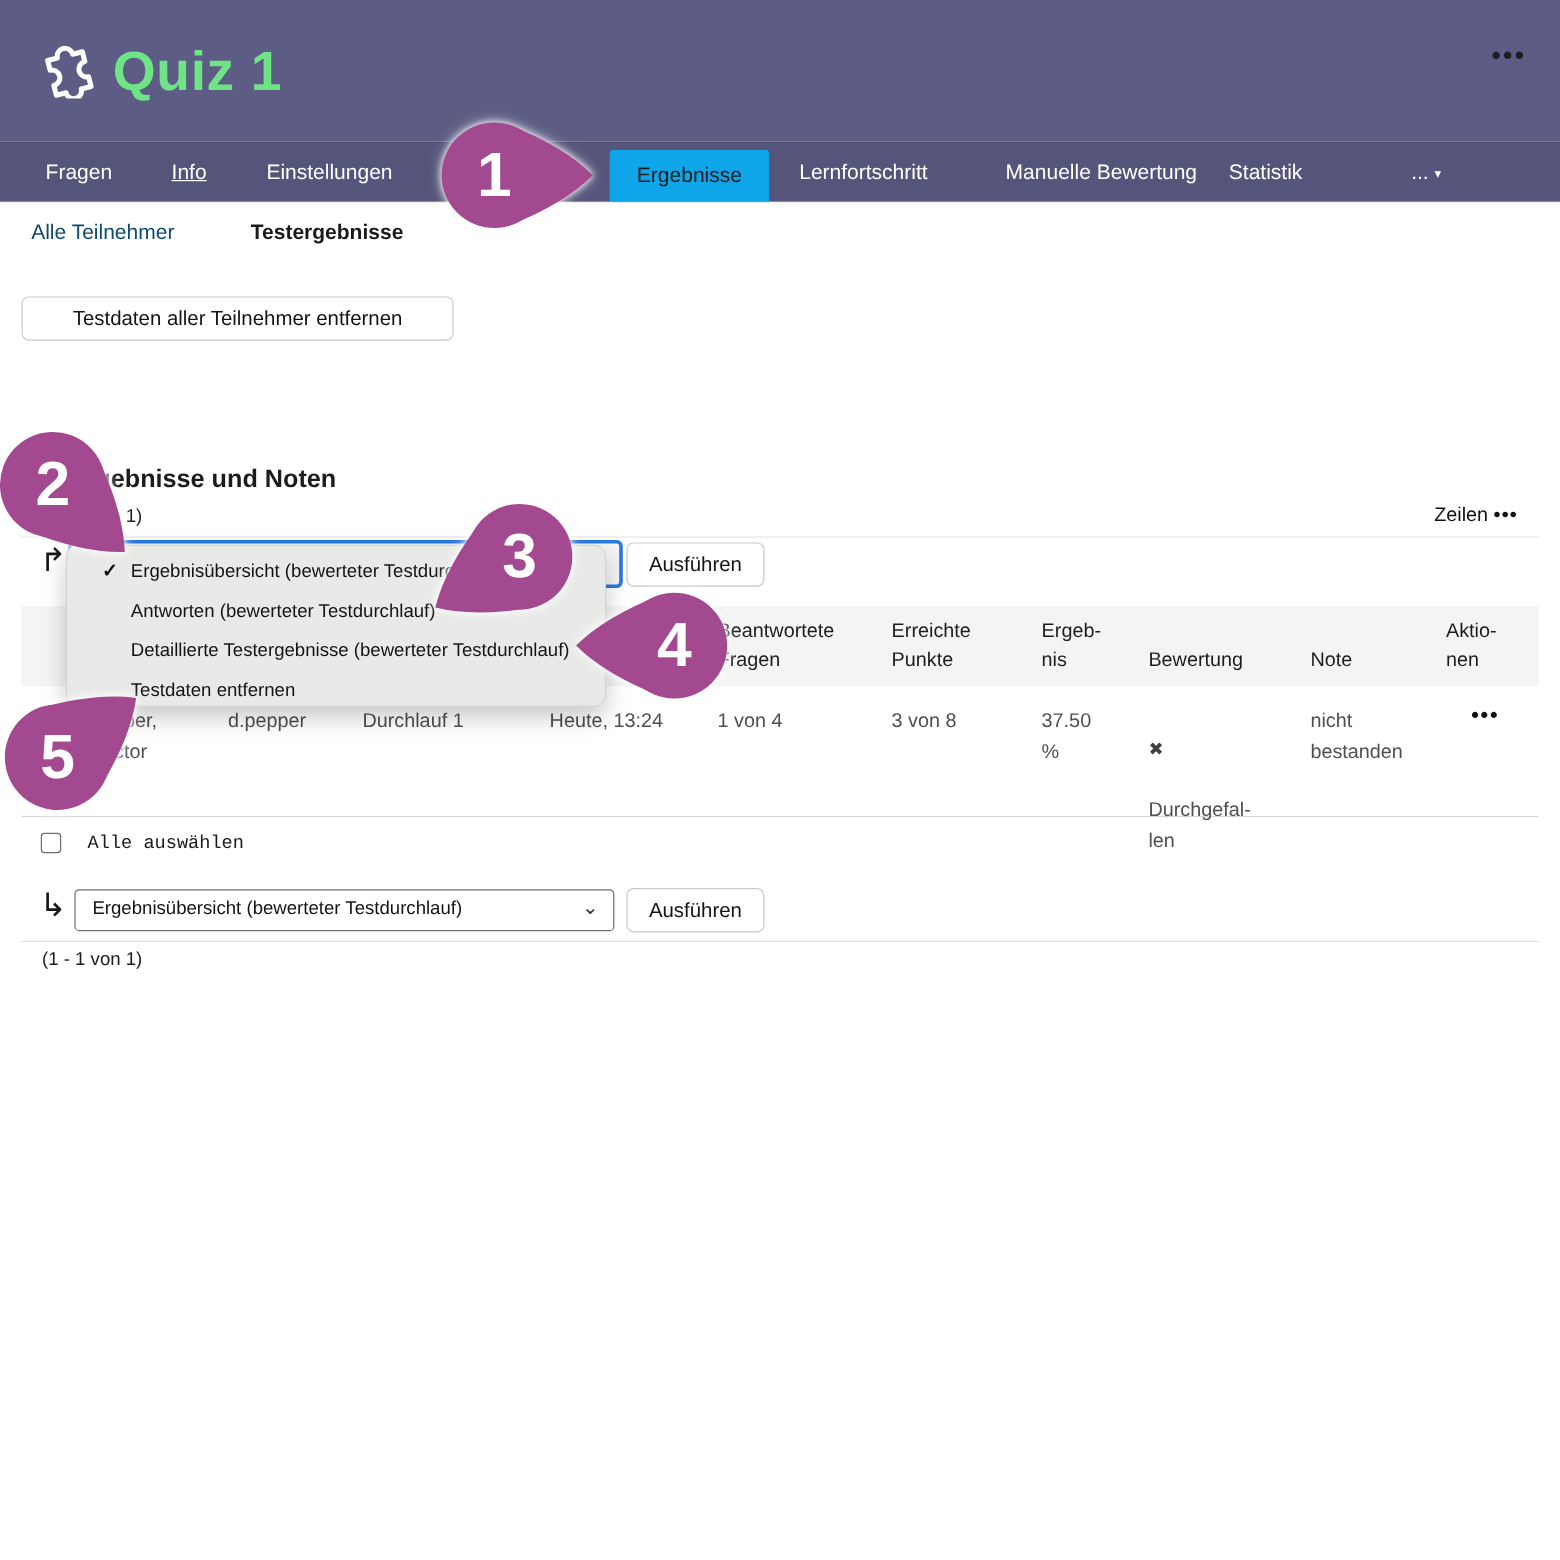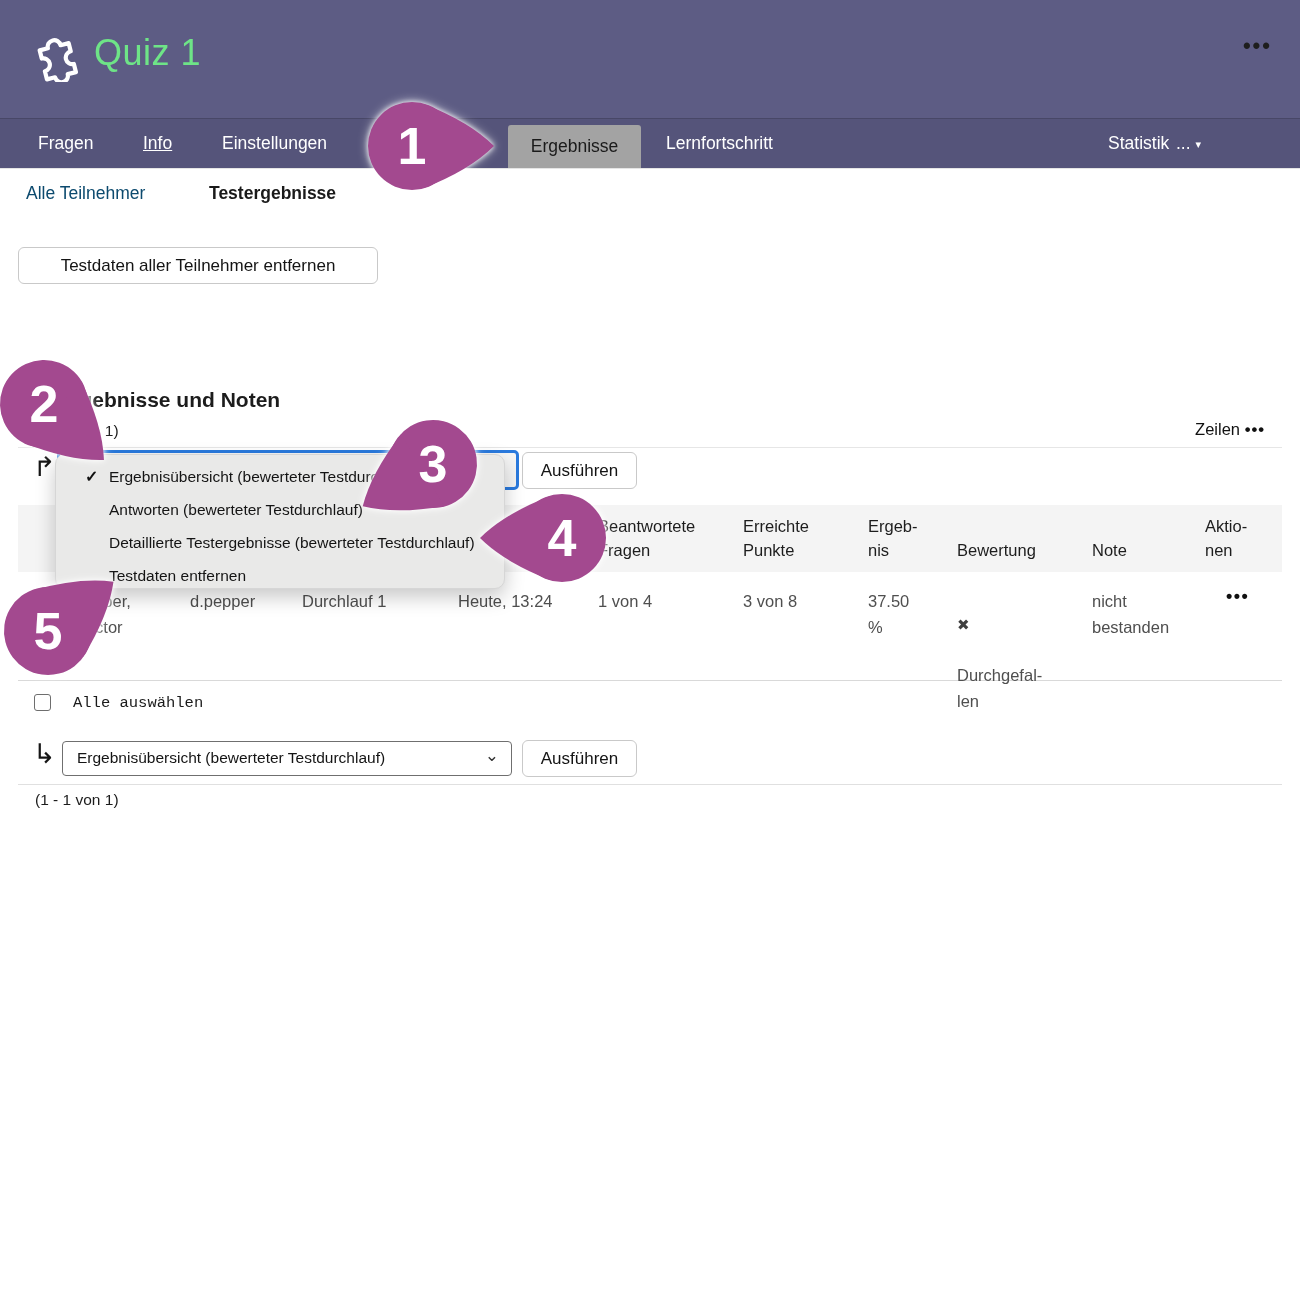--- a/index.html
+++ b/index.html
@@ -2,34 +2,34 @@
 <html><head>
 <meta charset="utf-8">
 <style>
   * { margin:0; padding:0; box-sizing:border-box; }
   body { font-family:"Liberation Sans", sans-serif; background:#fff; }
   .page { position:relative; width:1300px; height:1300px; background:#fff; overflow:hidden; }
 
   
   .appbar { position:absolute; left:0; top:0; width:1300px; height:118px; background:#5d5c84; }
   .app-icon { position:absolute; left:28px; top:26px; width:56px; height:56px; color:#fff; }
-  .app-title { position:absolute; left:94px; top:32px; font-size:36px; font-weight:400; color:#6ee487; letter-spacing:0.5px; }
+  .app-title { position:absolute; left:94px; top:32px; font-size:46px; font-weight:700; color:#6ee487; letter-spacing:0.5px; }
   .appbar-dots { position:absolute; right:28px; top:33px; font-size:22px; color:#1e1e1e; letter-spacing:2px; font-weight:700; cursor:pointer; }
 
   
   .navbar { position:absolute; left:0; top:118px; width:1300px; height:50px; background:#55547a; box-shadow:0 1px 0 rgba(0,0,0,0.10), inset 0 1px 0 rgba(0,0,0,0.15); }
   .nav-item { position:absolute; top:0; height:50px; line-height:50px; color:#fff; font-size:17.5px; cursor:pointer; white-space:nowrap; }
   .nav-item.t0 { left:38px; }
   .nav-item.t1 { left:143px;text-decoration:underline; }
   .nav-item.t2 { left:222px; }
   .nav-item.t4 { left:666px; }
   .nav-item.t5 { left:838px; }
-  .nav-item.t6 { left:1108px; }
+  .nav-item.t6 { left:1024px; }
   .nav-item.t7 { left:1176px; }
-  .nav-item.active { left:508px; top:7px; height:43px; line-height:43px; width:133px; text-align:center; background:#a3a3a3; color:#1a1a1a; border-radius:3px 3px 0 0; }
+  .nav-item.active { left:508px; top:7px; height:43px; line-height:43px; width:133px; text-align:center; background:#0ea5e9; color:#1a1a1a; border-radius:3px 3px 0 0; }
   .nav-caret { font-size:11px; vertical-align:1px; }
 
   
   .subnav-item { position:absolute; top:183px; font-size:17.5px; cursor:pointer; }
   .subnav-item.s0 { left:26px; color:#0c4a6e; }
   .subnav-item.s1 { left:209px; color:#1a1a1a; font-weight:600; }
 
   
   .btn { background:#fff; border:1px solid #c9c9c9; border-radius:6px; color:#141414; font-size:17px; font-family:"Liberation Sans", sans-serif; cursor:pointer; }
   .remove-all-btn { position:absolute; left:18px; top:247px; width:360px; height:37px; }
@@ -102,20 +102,21 @@
     <div class="app-title">Quiz 1</div>
     <div class="appbar-dots">•••</div>
   </div>
 
   <div class="navbar">
     <div class="nav-item t0">Fragen</div>
     <div class="nav-item t1">Info</div>
     <div class="nav-item t2">Einstellungen</div>
     <div class="nav-item active">Ergebnisse</div>
     <div class="nav-item t4">Lernfortschritt</div>
+    <div class="nav-item t5">Manuelle Bewertung</div>
     <div class="nav-item t6">Statistik</div>
     <div class="nav-item t7">
       <span>...</span>
       <span class="nav-caret">▾</span>
     </div>
   </div>
 
   <div class="subnav-item s0">Alle Teilnehmer</div>
   <div class="subnav-item s1">Testergebnisse</div>
 

